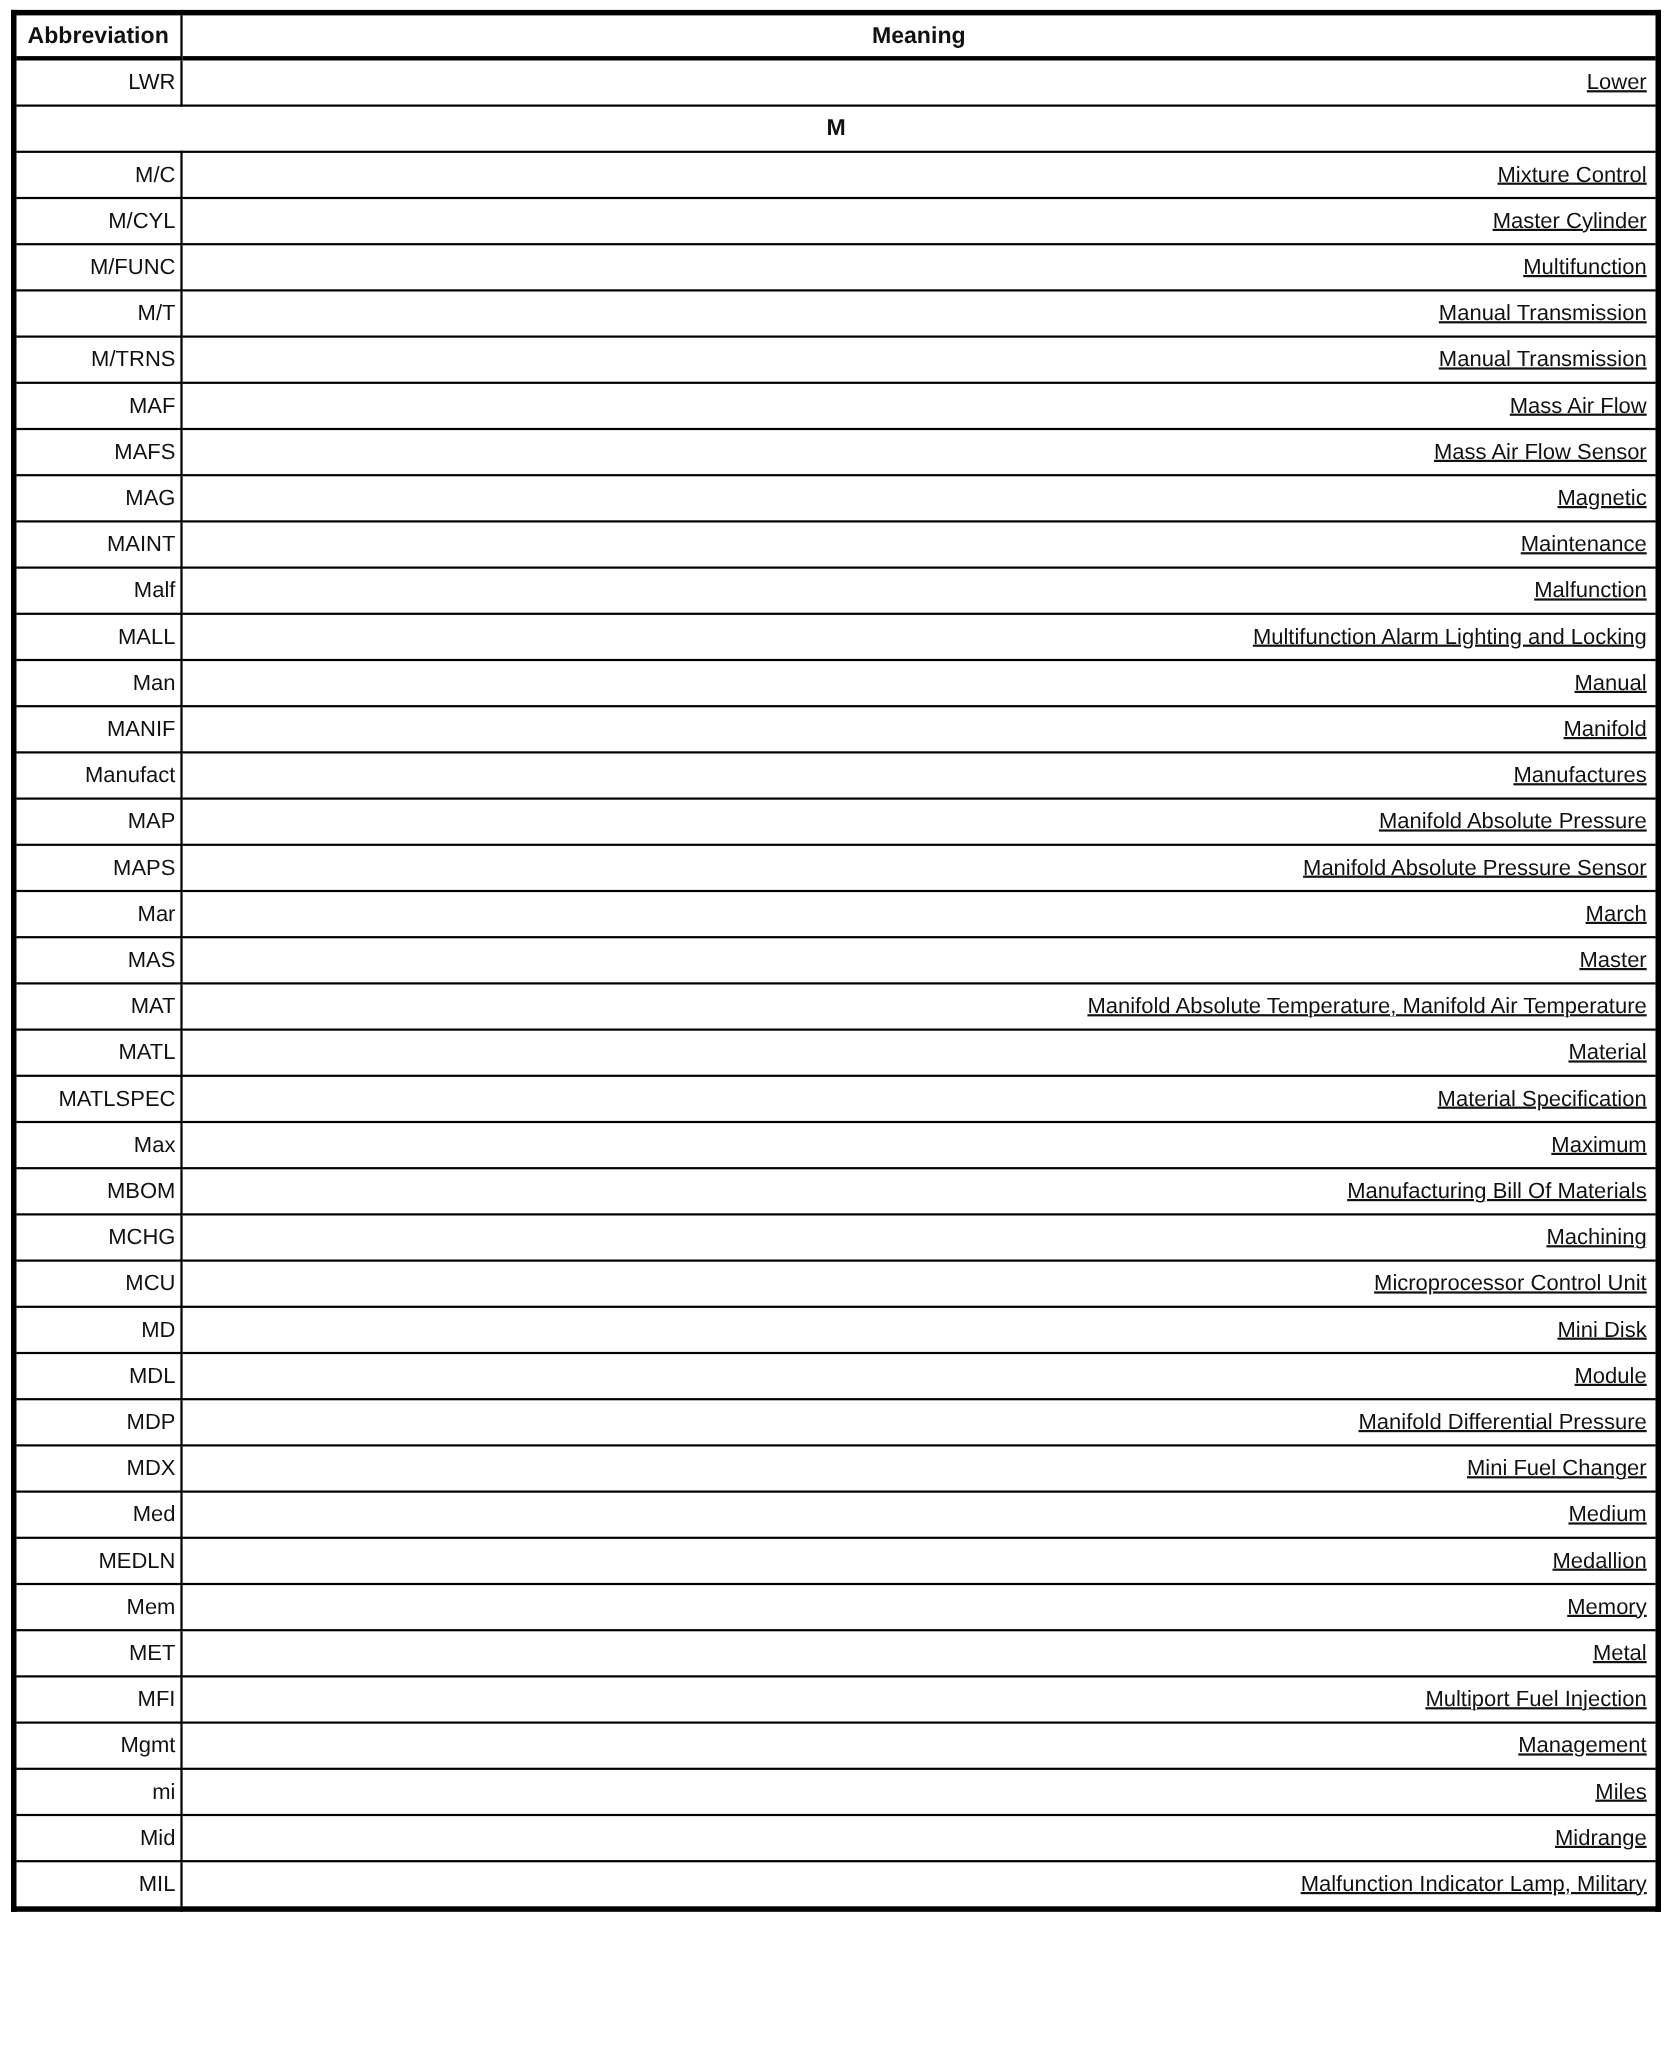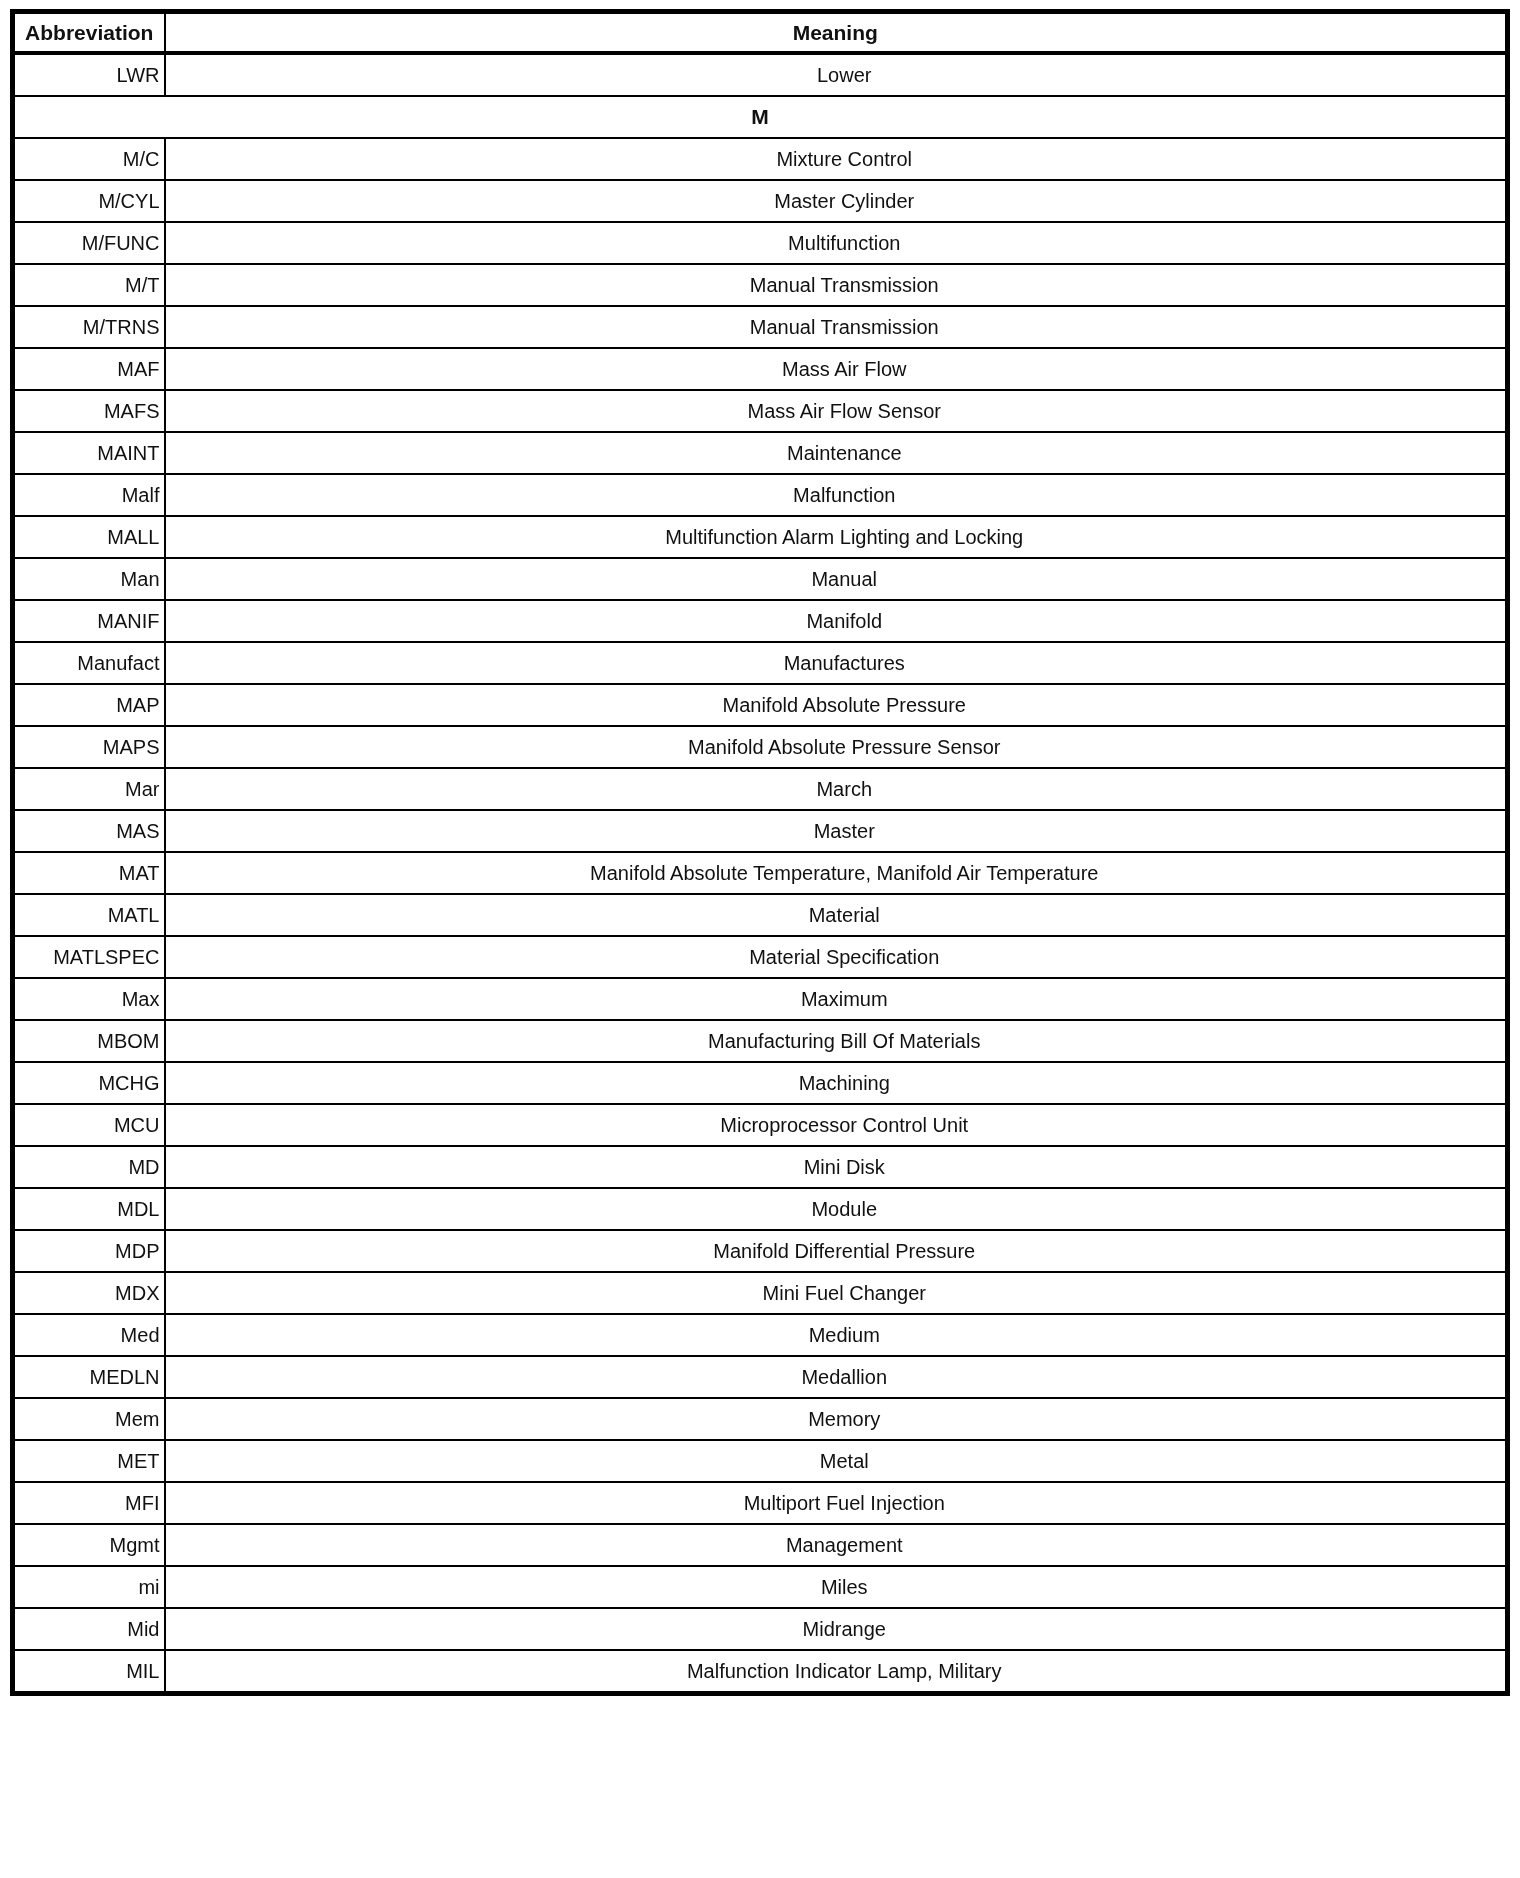--- a/index.html
+++ b/index.html
@@ -40,22 +40,23 @@
     padding: 1px 8px;
     vertical-align: middle;
     overflow: hidden;
     white-space: nowrap;
   }
   td.abbr-cell {
     text-align: right;
     padding: 1px 4px;
   }
   td.meaning-cell {
-    text-align: center;
+    text-align: right;
     padding-left: 26px;
+    text-decoration: underline;
   }
   td.section-cell {
     text-align: center;
     font-weight: bold;
     font-size: 21px;
   }
 </style>
 </head>
 <body>
 
@@ -101,20 +102,24 @@
         </tr>
         <tr>
           <td class="abbr-cell">MAF</td>
           <td class="meaning-cell">Mass Air Flow</td>
         </tr>
         <tr>
           <td class="abbr-cell">MAFS</td>
           <td class="meaning-cell">Mass Air Flow Sensor</td>
         </tr>
         <tr>
+          <td class="abbr-cell">MAG</td>
+          <td class="meaning-cell">Magnetic</td>
+        </tr>
+        <tr>
           <td class="abbr-cell">MAINT</td>
           <td class="meaning-cell">Maintenance</td>
         </tr>
         <tr>
           <td class="abbr-cell">Malf</td>
           <td class="meaning-cell">Malfunction</td>
         </tr>
         <tr>
           <td class="abbr-cell">MALL</td>
           <td class="meaning-cell">Multifunction Alarm Lighting and Locking</td>

